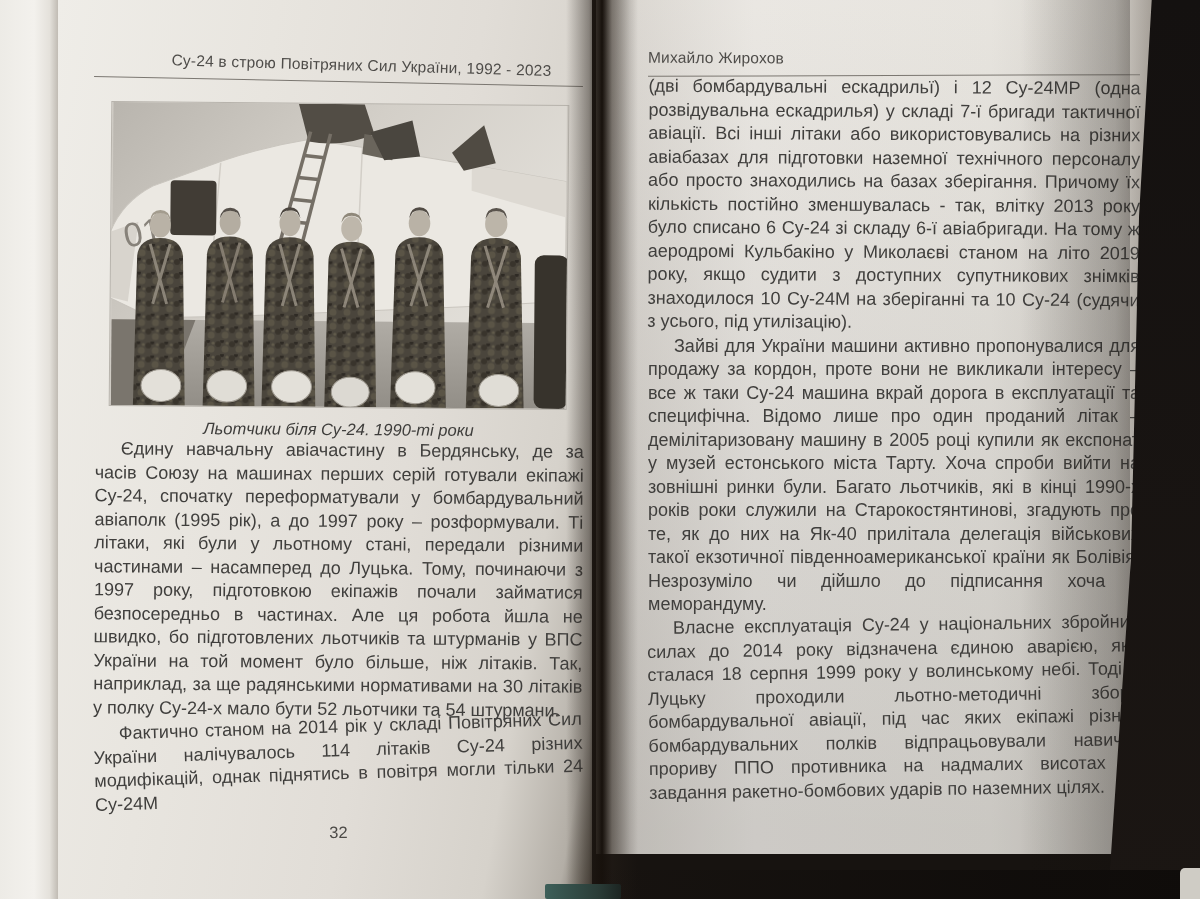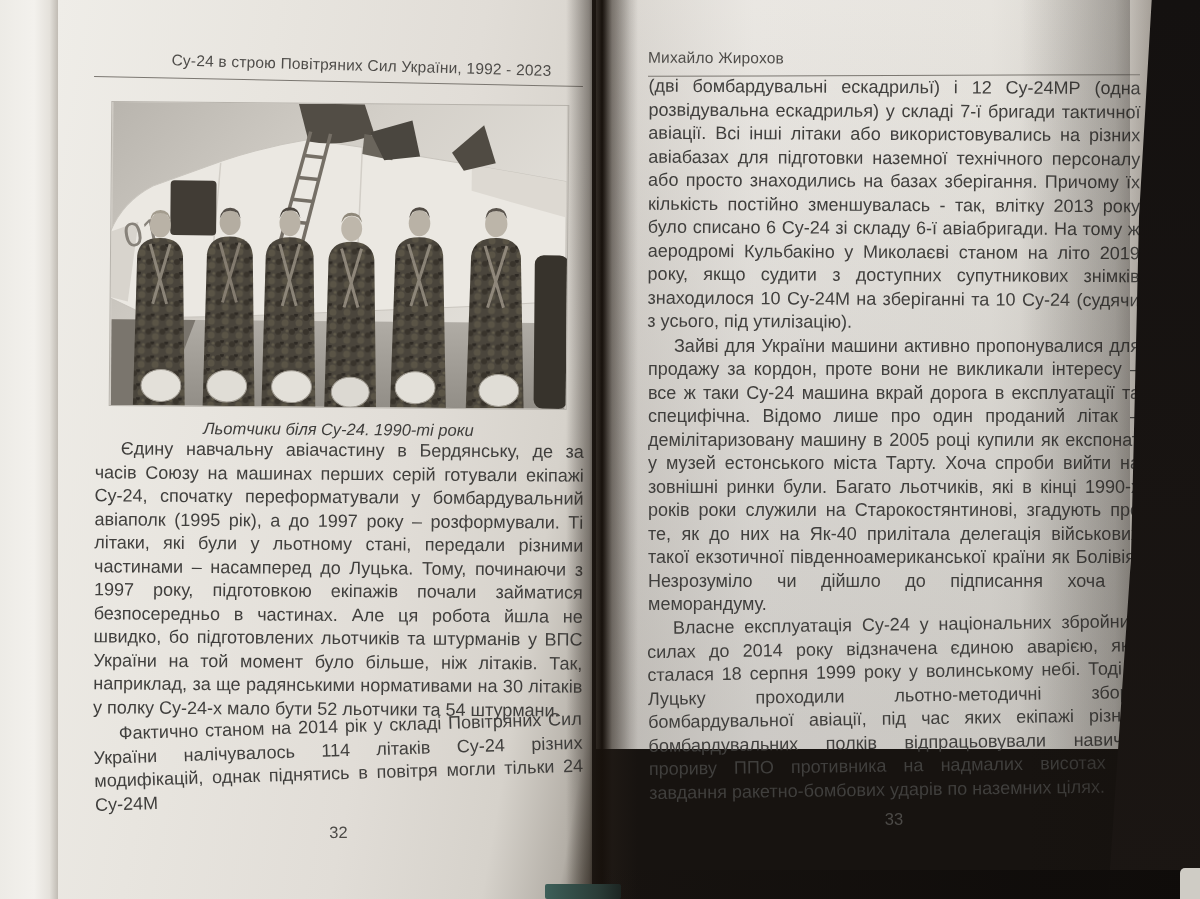--- a/index.html
+++ b/index.html
@@ -5,21 +5,21 @@
   html,body{margin:0;padding:0;background:#171310;}
   .scene{position:relative;width:1200px;height:899px;overflow:hidden;
          font-family:"Liberation Sans",sans-serif;background:#171310;}
 
   
   .under-pages{position:absolute;left:0;top:0;width:62px;height:899px;
     background:linear-gradient(to right,#edebe6 0%,#f3f1ed 55%,#e4e1db 80%,#c2bdb5 93%,#8e887f 100%);
     z-index:1;}
   .page-left{position:absolute;left:58px;top:0;width:534px;height:899px;z-index:2;
     background:linear-gradient(100deg,#efede8 0%,#e8e5df 32%,#e1ddd7 62%,#d6d2cb 84%,#b3aea6 95%,#60594f 100%);}
-  .page-right{position:absolute;left:596px;top:0;width:564px;height:749px;z-index:2;
+  .page-right{position:absolute;left:596px;top:0;width:564px;height:854px;z-index:2;
     background:
       linear-gradient(to bottom,rgba(255,255,255,0.05),rgba(0,0,0,0.12) 97%),
       linear-gradient(to right,#6b655d 0%,#b2aca4 2%,#d9d5cf 6%,#e9e6e1 28%,#e6e3dd 70%,#d2cec7 92%,#968f87 100%);}
   .gutter-shadow{position:absolute;left:566px;top:0;width:72px;height:899px;z-index:3;
     background:linear-gradient(to right,rgba(30,24,20,0) 0%,rgba(35,28,22,0.45) 32%,#17110c 50%,rgba(38,31,25,0.45) 64%,rgba(30,24,20,0) 100%);}
   .right-dark{position:absolute;left:1085px;top:0;width:115px;height:899px;z-index:4;
     background:linear-gradient(to bottom,#141110,#1b1613);
     clip-path:polygon(58% 0%,100% 0%,100% 100%,20% 100%,40% 62%,47% 24%);}
   .right-soft{position:absolute;left:1020px;top:0;width:110px;height:899px;z-index:3;
     background:linear-gradient(to right,rgba(20,16,12,0) 0%,rgba(20,16,12,0.28) 100%);}
@@ -175,21 +175,20 @@
 
   <div class="page page-right">
     <div class="right-content">
       <div class="page-header right-header">Михайло Жирохов</div>
       <div class="header-rule rule-right"></div>
 
       <p class="body rp1">(дві бомбардувальні ескадрильї) і 12 Су-24МР (одна розвідувальна ескадрилья) у складі 7-ї бригади тактичної авіації. Всі інші літаки або використовувались на різних авіабазах для підготовки наземної технічного персоналу або просто знаходились на базах зберігання. Причому їх кількість постійно зменшувалась - так, влітку 2013 року було списано 6 Су-24 зі складу 6-ї авіабригади. На тому ж аеродромі Кульбакіно у Миколаєві станом на літо 2019 року, якщо судити з доступних супутникових знімків знаходилося 10 Су-24М на зберіганні та 10 Су-24 (судячи з усього, під утилізацію).</p>
       <p class="body indent">Зайві для України машини активно пропонувалися для продажу за кордон, проте вони не викликали інтересу – все ж таки Су-24 машина вкрай дорога в експлуатації та специфічна. Відомо лише про один проданий літак – демілітаризовану машину в 2005 році купили як експонат у музей естонського міста Тарту. Хоча спроби вийти на зовнішні ринки були. Багато льотчиків, які в кінці 1990-х років роки служили на Старокостянтинові, згадують про те, як до них на Як-40 прилітала делегація військових такої екзотичної південноамериканської країни як Болівія. Незрозуміло чи дійшло до підписання хоча б меморандуму.</p>
       <p class="body indent rp3">Власне експлуатація Су-24 у національних збройних силах до 2014 року відзначена єдиною аварією, яка сталася 18 серпня 1999 року у волинському небі. Тоді в Луцьку проходили льотно-методичні збори бомбардувальної авіації, під час яких екіпажі різних бомбардувальних полків відпрацьовували навички прориву ППО противника на надмалих висотах та завдання ракетно-бомбових ударів по наземних цілях.</p>
 
-      <div class="pagenum pagenum-right">33</div>
     </div>
   </div>
 
   <div class="gutter-shadow"></div>
   <div class="right-soft"></div>
   <div class="right-dark"></div>
   <div class="bottom-band"></div>
   <div class="teal-sliver"></div>
   <div class="corner-notch"></div>
 </div>

